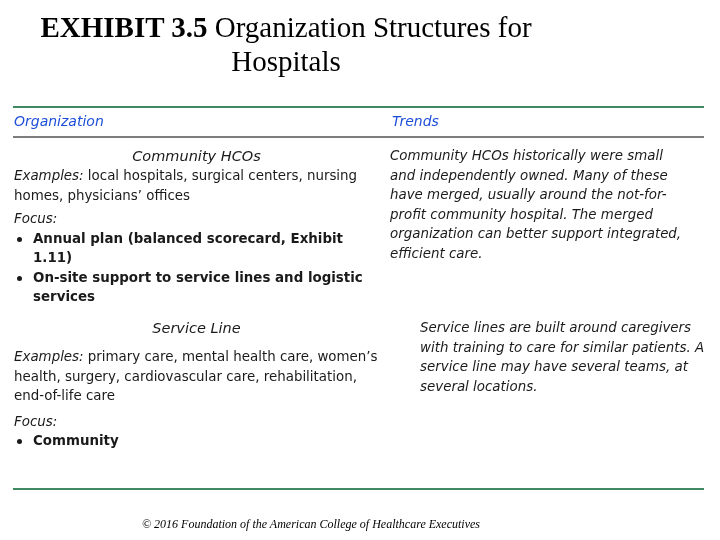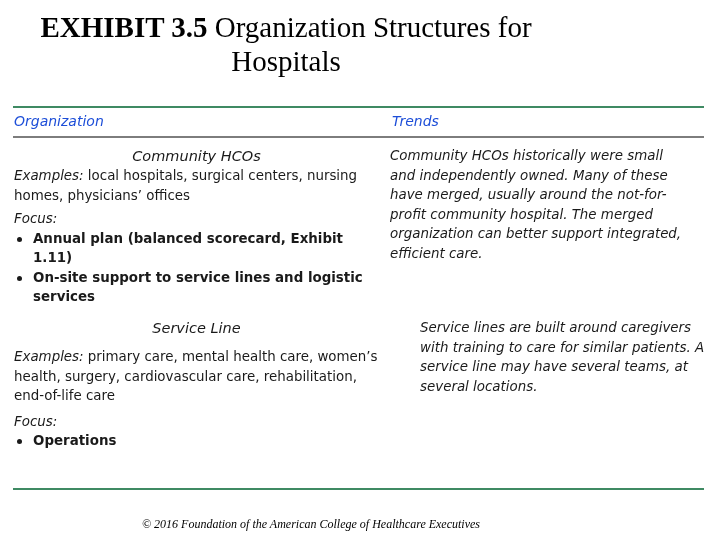--- a/index.html
+++ b/index.html
@@ -75,20 +75,20 @@
     <li>On-site support to service lines and logistic services</li>
   </ul>
 </div>
 <div class="col trend" style="left:390px; top:146px; width:300px;">Community HCOs historically were small and independently owned. Many of these have merged, usually around the not-for-profit community hospital. The merged organization can better support integrated, efficient care.</div>
 
 <div class="col" style="left:14px; top:318px; width:365px;">
   <div class="sec-title" style="margin-bottom:9px;">Service Line</div>
   <div><span class="it">Examples:</span><span> primary care, mental health care, women’s health, surgery, cardiovascular care, rehabilitation, end-of-life care</span></div>
   <div class="it" style="margin-top:6px;">Focus:</div>
   <ul>
-    <li>Operations</li>
+    <li>Community</li>
   </ul>
 </div>
 <div class="col trend" style="left:380px; top:318px; width:300px;margin-left:40px;">Service lines are built around caregivers with training to care for similar patients. A service line may have several teams, at several locations.</div>
 
 <div class="rule-bottom"></div>
 
 <div class="footer">© 2016 Foundation of the American College of Healthcare Executives</div>
 
 </body></html>

